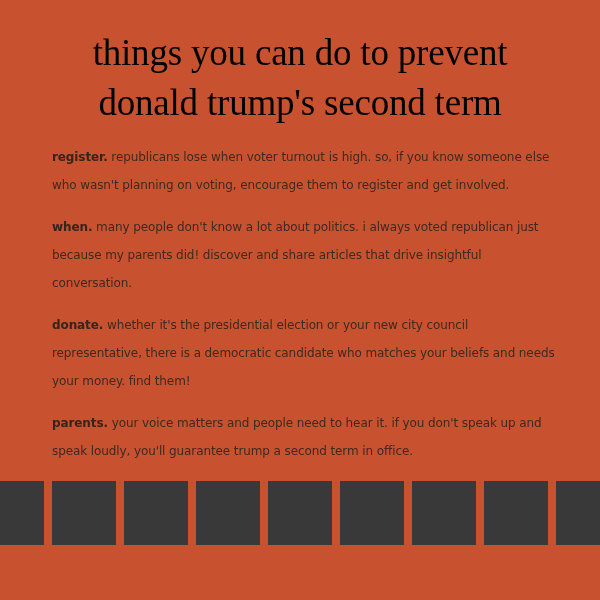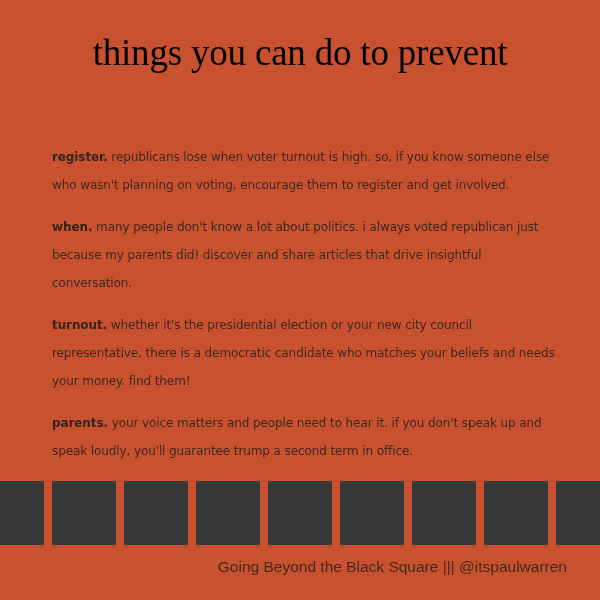--- a/index.html
+++ b/index.html
@@ -100,46 +100,44 @@
     white-space: nowrap;
   }
 </style>
 </head>
 <body>
 
 <div id="canvas">
 
   <div id="title-block">
     <span class="title-line">things you can do to prevent</span>
+    <span class="title-line">donald trump's second term</span>
   </div>
 
   <div id="body-block">
     <p class="para">
       <span class="lead">register.</span><span> republicans lose when voter turnout is high. so, if you know someone else who wasn't planning on voting, encourage them to register and get involved.</span>
     </p>
     <p class="para">
       <span class="lead">when.</span><span> many people don't know a lot about politics. i always voted republican just because my parents did! discover and share articles that drive insightful conversation.</span>
     </p>
     <p class="para">
-      <span class="lead">turnout.</span><span> whether it's the presidential election or your new city council representative, there is a democratic candidate who matches your beliefs and needs your money. find them!</span>
+      <span class="lead">donate.</span><span> whether it's the presidential election or your new city council representative, there is a democratic candidate who matches your beliefs and needs your money. find them!</span>
     </p>
     <p class="para">
       <span class="lead">parents.</span><span> your voice matters and people need to hear it. if you don't speak up and speak loudly, you'll guarantee trump a second term in office.</span>
     </p>
   </div>
 
   <div id="square-strip">
       <div class="black-square" style="background: rgb(57, 57, 57);"></div>
       <div class="black-square" style="background: rgb(57, 57, 57);"></div>
       <div class="black-square" style="background: rgb(57, 57, 57);"></div>
       <div class="black-square" style="background: rgb(57, 57, 57);"></div>
       <div class="black-square" style="background: rgb(57, 57, 57);"></div>
       <div class="black-square" style="background: rgb(57, 57, 57);"></div>
       <div class="black-square" style="background: rgb(57, 57, 57);"></div>
       <div class="black-square" style="background: rgb(57, 57, 57);"></div>
       <div class="black-square" style="background: rgb(57, 57, 57);"></div>
     </div>
 
-  <div id="footer">
-    <span id="footer-text">Going Beyond the Black Square ||| @itspaulwarren</span>
-  </div>
 
 </div>
 
 </body></html>

